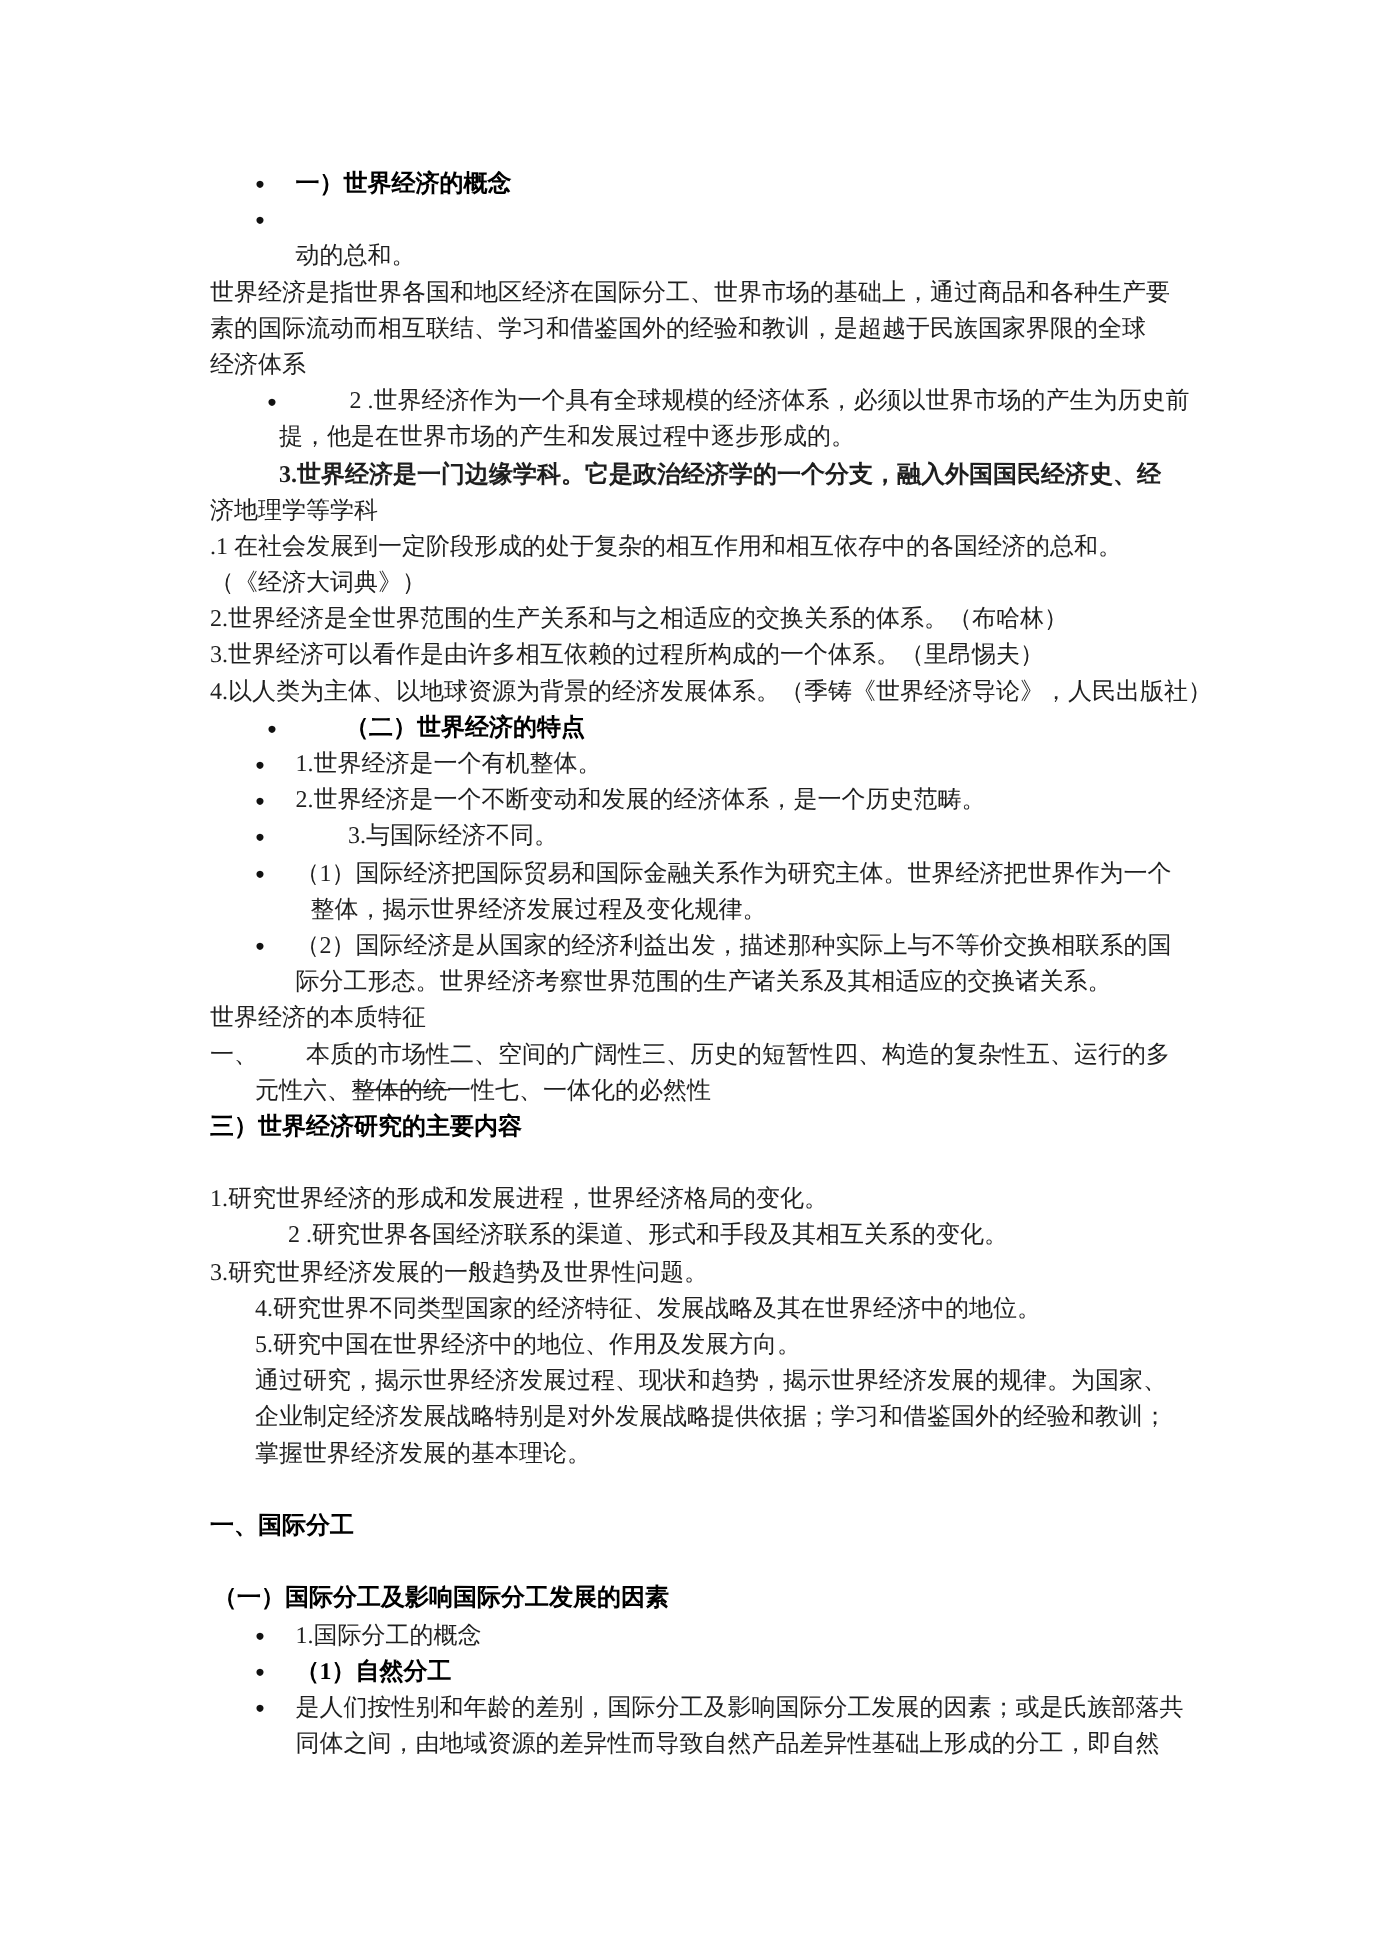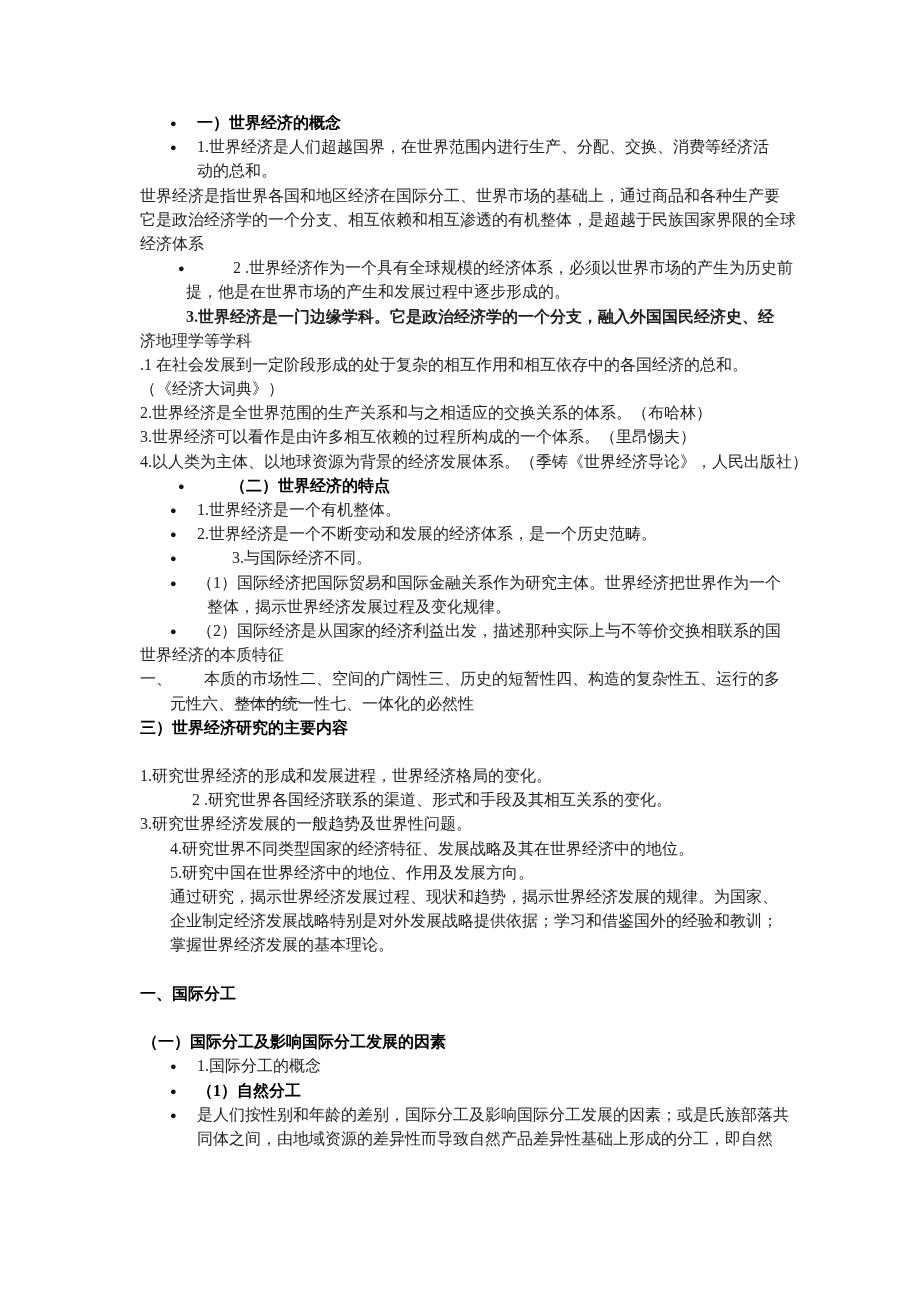--- a/index.html
+++ b/index.html
@@ -54,30 +54,29 @@
 <body>
 
 <div class="page">
   <div class="doc">
       <div class="line bold">
         <span class="bullet" style="left: 170px;">●</span>
         <span class="txt" style="left: 197px;">一）世界经济的概念</span>
       </div>
       <div class="line">
         <span class="bullet" style="left: 170px;">●</span>
-        <span class="txt" style="left: 197px;">1.世界经济是人们超越国界，在世界范围内进行生产、分配、交换、消费等经济活</span>
       </div>
       <div class="line">
         <span class="txt" style="left: 197px;">动的总和。</span>
       </div>
       <div class="line">
         <span class="txt" style="left: 140px;">世界经济是指世界各国和地区经济在国际分工、世界市场的基础上，通过商品和各种生产要</span>
       </div>
       <div class="line">
-        <span class="txt" style="left: 140px;">它是政治经济学的一个分支、相互依赖和相互渗透的有机整体，是超越于民族国家界限的全球</span>
+        <span class="txt" style="left: 140px;">素的国际流动而相互联结、学习和借鉴国外的经验和教训，是超越于民族国家界限的全球</span>
       </div>
       <div class="line">
         <span class="txt" style="left: 140px;">经济体系</span>
       </div>
       <div class="line">
         <span class="bullet" style="left: 178px;">●</span>
         <span class="txt" style="left: 233px;">2 .世界经济作为一个具有全球规模的经济体系，必须以世界市场的产生为历史前</span>
       </div>
       <div class="line">
         <span class="txt" style="left: 186px;">提，他是在世界市场的产生和发展过程中逐步形成的。</span>
@@ -122,20 +121,23 @@
       <div class="line">
         <span class="bullet" style="left: 170px;">●</span>
         <span class="txt" style="left: 197px;">（1）国际经济把国际贸易和国际金融关系作为研究主体。世界经济把世界作为一个</span>
       </div>
       <div class="line">
         <span class="txt" style="left: 207px;">整体，揭示世界经济发展过程及变化规律。</span>
       </div>
       <div class="line">
         <span class="bullet" style="left: 170px;">●</span>
         <span class="txt" style="left: 197px;">（2）国际经济是从国家的经济利益出发，描述那种实际上与不等价交换相联系的国</span>
+      </div>
+      <div class="line">
+        <span class="txt" style="left: 197px;">际分工形态。世界经济考察世界范围的生产诸关系及其相适应的交换诸关系。</span>
       </div>
       <div class="line">
         <span class="txt" style="left: 140px; text-align: center;">世界经济的本质特征</span>
       </div>
       <div class="line">
         <span class="txt" style="left: 140px;"><span>一、</span><span style="display: inline-block; width: 32px;"></span><span>本质</span><span class="u">的市场性</span><span>二、空间的广阔性三、历史的短暂性四、构造的复杂性五、运行的多</span></span>
       </div>
       <div class="line">
         <span class="txt" style="left: 170px;">元性六、整体的统一性七、一体化的必然性</span>
       </div>

